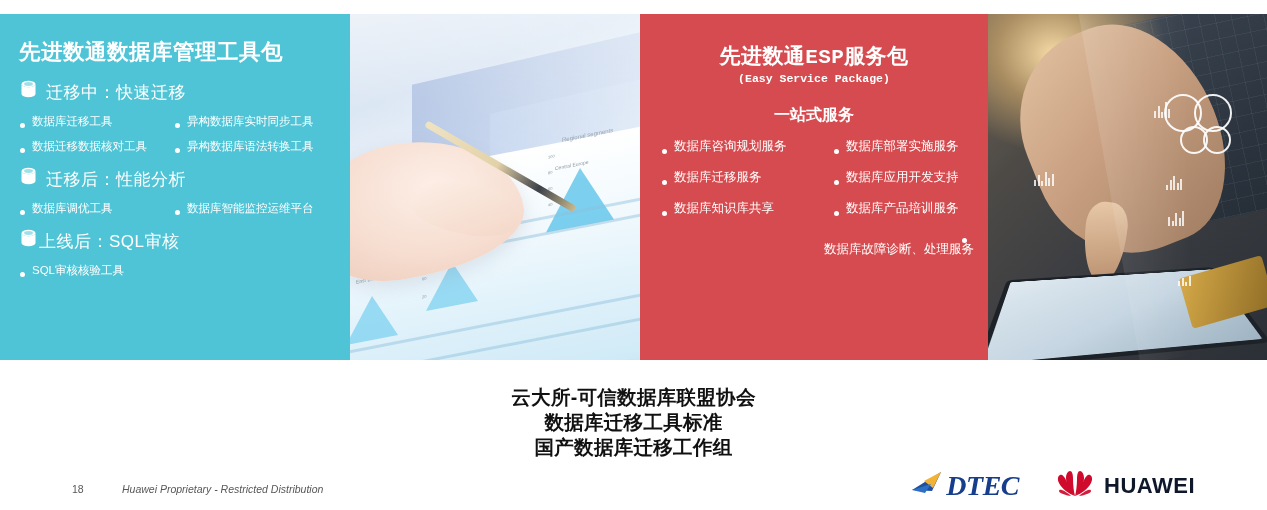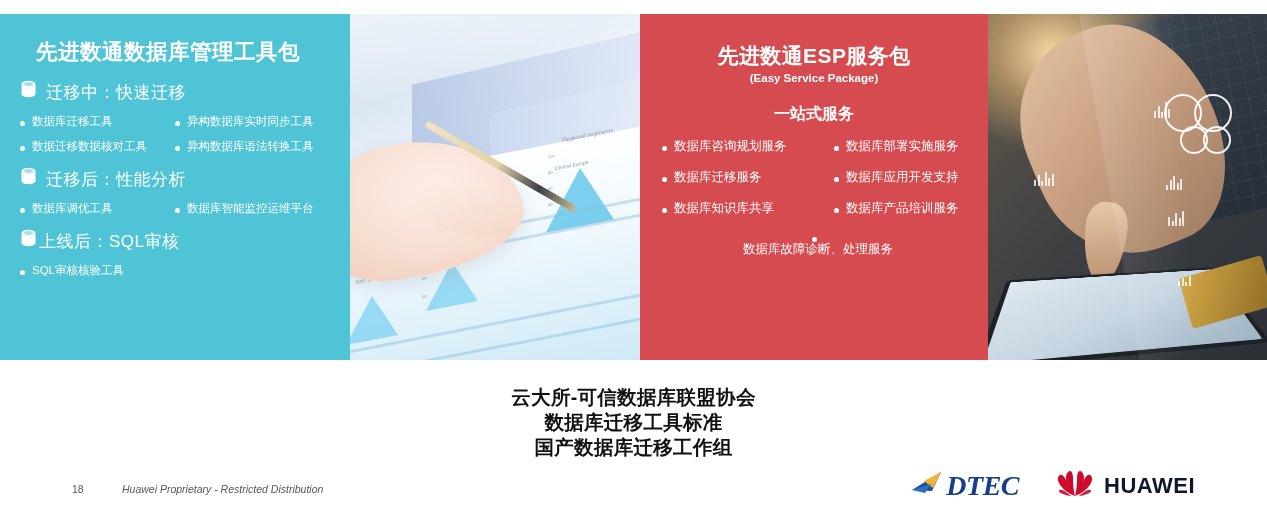--- a/index.html
+++ b/index.html
@@ -33,21 +33,21 @@
     height: 346px;
     background: #4FC4D6;
     box-sizing: border-box;
     padding: 18px 10px 0 16px;
     color: #ffffff;
   }
   .teal-title {
     font-size: 21.5px;
     font-weight: bold;
     letter-spacing: .5px;
-    margin: 5px 0 14px 20px;
+    margin: 5px 0 14px 3px;
     white-space: nowrap;
   }
   .sec-head {
     display: flex;
     align-items: center;
     font-size: 17px;
     margin: 0 0 6px 4px;
     white-space: nowrap;
     letter-spacing: .5px;
   }
@@ -56,21 +56,21 @@
 
   .bullet-grid {
     display: grid;
     grid-template-columns: 155px 1fr;
     row-gap: 11px;
     margin: 10px 0 14px 4px;
   }
   .bullet-grid.single { grid-template-columns: 1fr; }
   .bi {
     display: flex;
-    align-items: center;
+    align-items: flex-end;
     font-size: 11.5px;
     line-height: 14px;
     white-space: nowrap;
   }
   .dot {
     width: 5px; height: 5px;
     border-radius: 50%;
     background: #ffffff;
     margin: 5px 7px 0 0;
     flex: 0 0 auto;
@@ -158,20 +158,21 @@
   .red-panel {
     position: absolute;
     left: 640px;
     top: 0;
     width: 348px;
     height: 346px;
     background: #D54B4F;
     box-sizing: border-box;
     padding: 20px 14px 4px 14px;
     color: #ffffff;
+    font-family: Liberation Mono, monospace;
   }
   .red-title {
     font-size: 21px;
     font-weight: bold;
     text-align: center;
     letter-spacing: .4px;
     margin: 8px 0 2px;
   }
   .red-sub {
     font-size: 11.5px;

